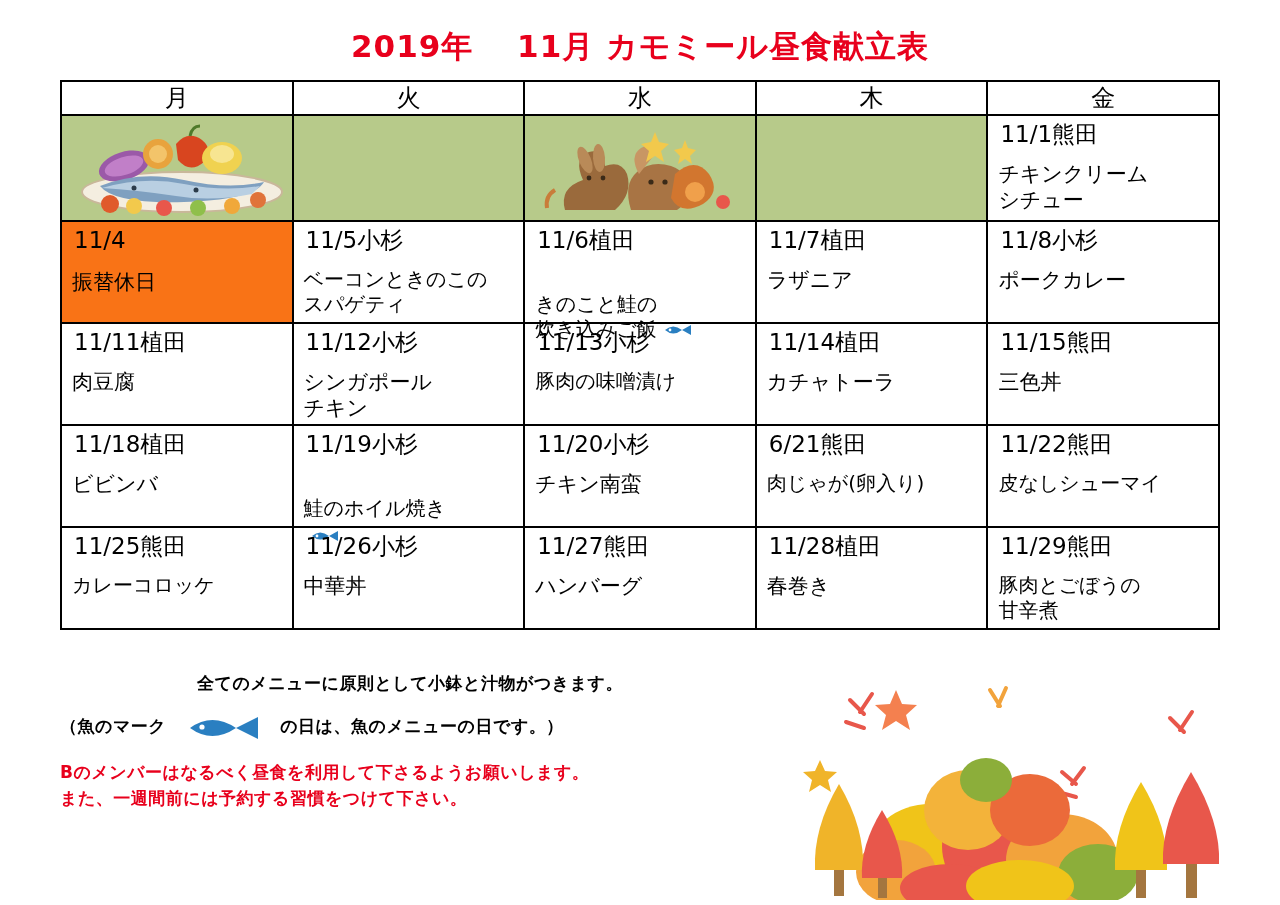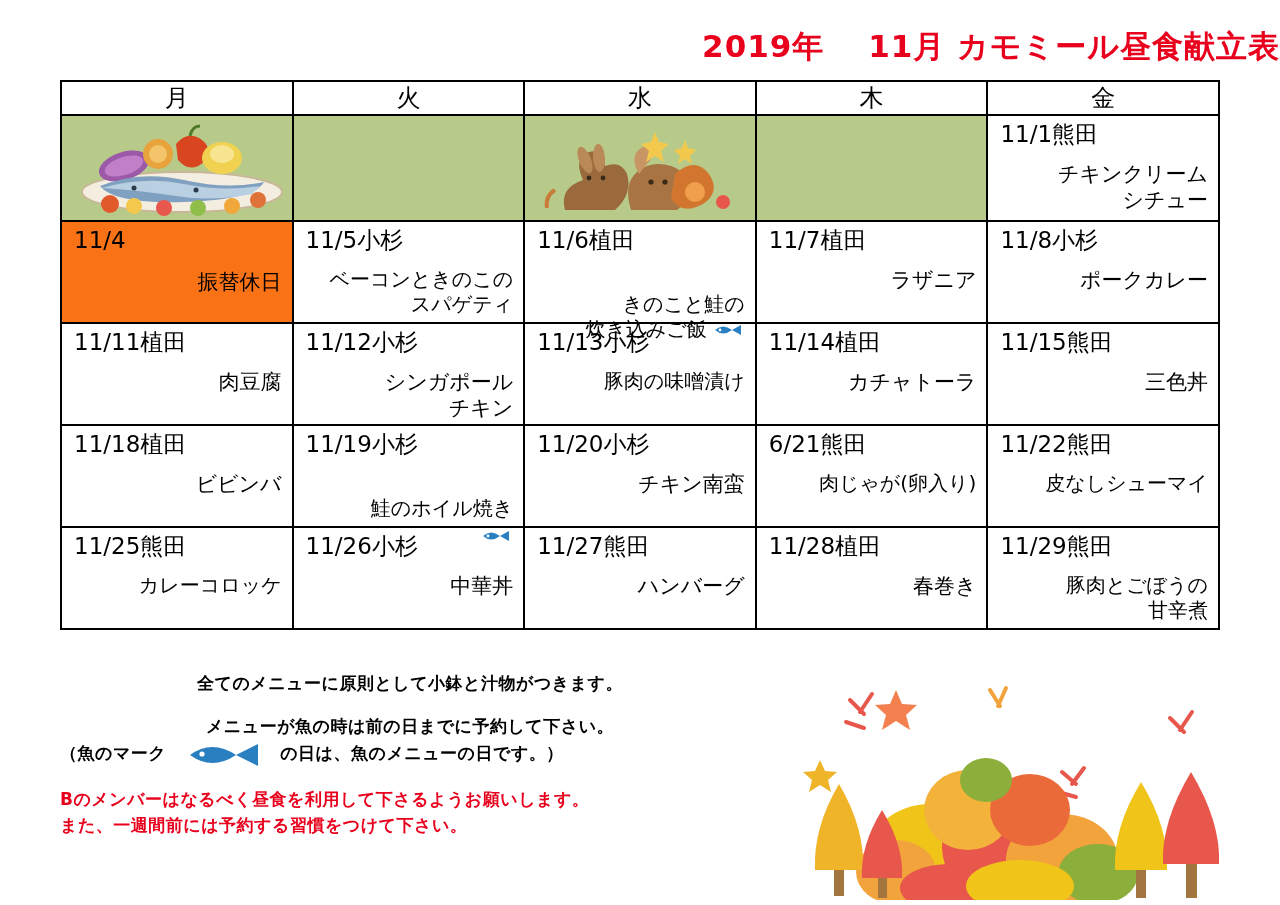--- a/index.html
+++ b/index.html
@@ -17,21 +17,21 @@
   .page {
     position: relative;
     width: 1280px;
     height: 905px;
   }
   .title {
     position: absolute;
     top: 26px;
     left: 0;
     width: 1280px;
-    text-align: right;
+    text-align: center;
     color: #e8001c;
     font-weight: bold;
     font-size: 31px;
     letter-spacing: 1px;
     font-family: "DejaVu Sans", sans-serif;
   }
   table.menu {
     position: absolute;
     top: 80px;
     left: 60px;
@@ -65,21 +65,21 @@
     align-items: baseline;
     font-size: 23px;
     font-family: "DejaVu Sans", sans-serif;
     line-height: 1.25;
     white-space: nowrap;
   }
   .cell-head .date { padding-left: 2px; }
   .cell-head .who  { padding-right: 6px; }
   .cell-body {
     margin-top: 12px;
-    text-align: right;
+    text-align: left;
     font-size: 21px;
     font-family: "DejaVu Sans", sans-serif;
     line-height: 1.25;
     white-space: pre-line;
   }
   .cell-body.small { font-size: 20px; }
   .green { background: #b7ca8a; }
   .pink  { background: #f97316; }
   .holiday .cell-body { margin-top: 14px; }
   .fish {
@@ -417,21 +417,20 @@
 甘辛煮</div>
           </div>
         </td>
       </tr>
     </tbody>
   </table>
 
   <div class="notes">
     <div class="note-line">全てのメニューに原則として小鉢と汁物がつきます。</div>
     <div class="note-gap"></div>
-    <div class="note-line">メニューが魚の時は前の日までに予約して下さい。</div>
     <div class="note-fishline">
       <span>（魚のマーク</span>
       <span style="display:inline-block;width:14px"></span>
       <span>
         <svg width="90" height="26" viewBox="0 0 90 26">
           <path d="M10 13 q22 -16 46 0 q-24 16 -46 0 z" fill="#2a7fc1"></path>
           <path d="M56 13 l22 -11 l0 22 z" fill="#2a7fc1"></path>
           <circle cx="22" cy="12" r="2.6" fill="#ffffff"></circle>
         </svg>
       </span>

